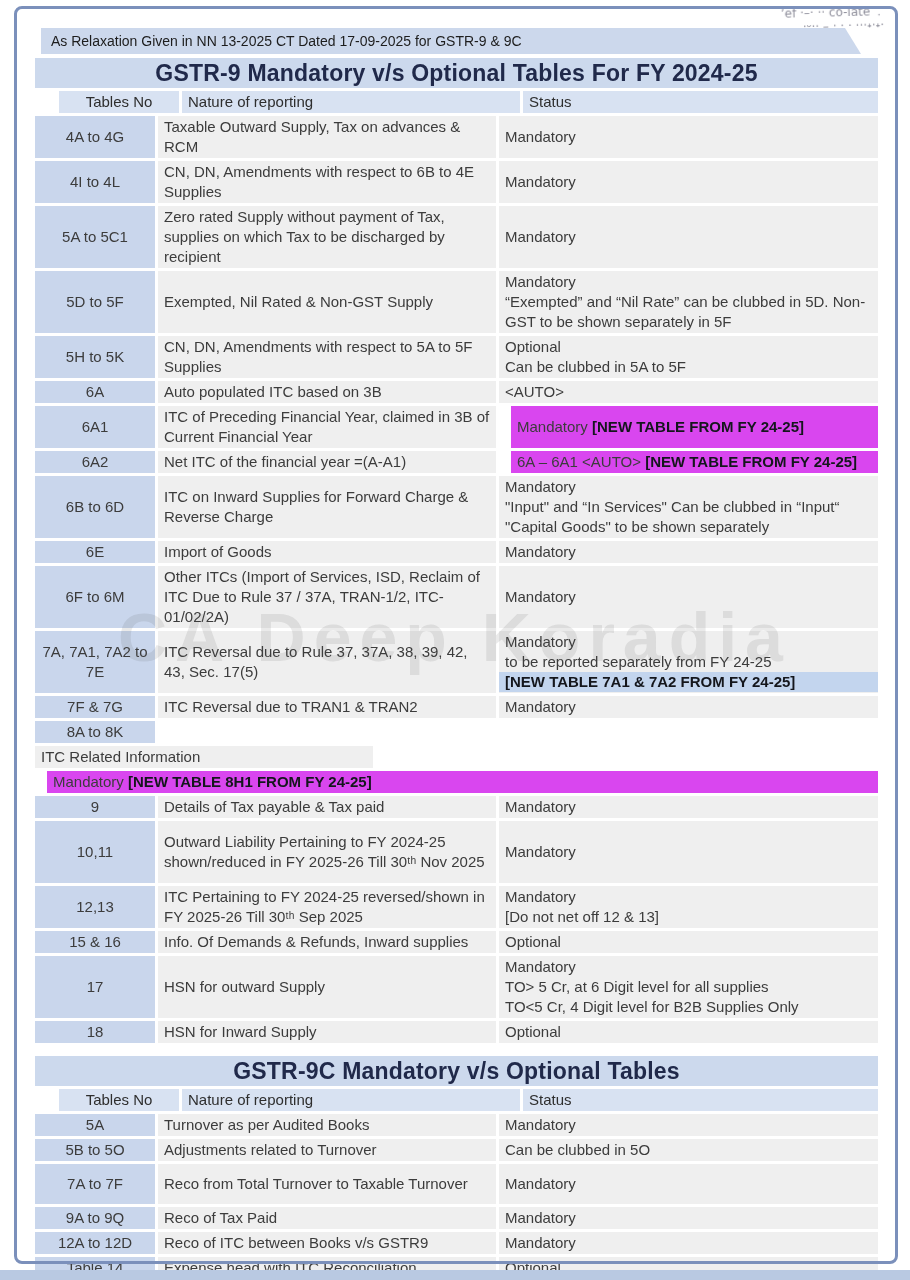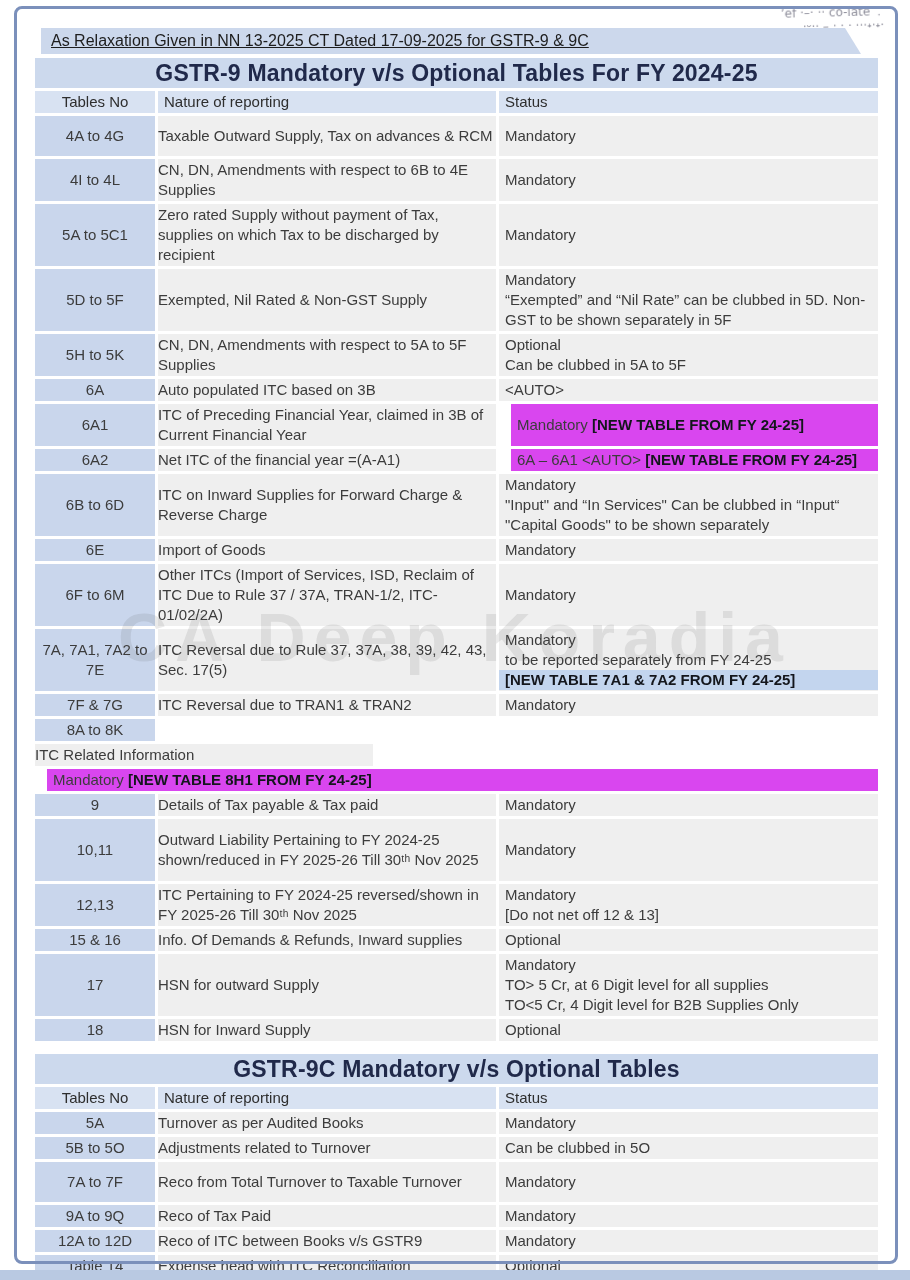--- a/index.html
+++ b/index.html
@@ -27,45 +27,44 @@
     position:absolute;top:8px;right:26px;width:300px;
     text-align:right;font-size:12px;line-height:14px;
     color:rgba(45,45,70,0.55);transform:rotate(-1.5deg);
     font-family:"DejaVu Sans",sans-serif;
     filter:blur(0.3px);
   }
   .content{position:relative;margin-left:35px;width:843px;}
   .banner{
     margin-top:28px;margin-left:6px;width:820px;height:26px;
     background:#ccd8ec;color:#1d1d1d;
-    font-size:16px;display:flex;align-items:center;
+    font-size:14px;display:flex;align-items:center;
     padding-left:10px;box-sizing:border-box;
     clip-path:polygon(0 0,calc(100% - 16px) 0,100% 100%,0 100%);
-    text-decoration:underline;
   }
   .sec-title{
     margin-top:4px;width:843px;height:30px;
     background:#ccd9ed;color:#20294a;
     font-size:23px;font-weight:700;
     display:flex;align-items:center;justify-content:center;
     letter-spacing:0.2px;
     text-align:center;
   }
   .thead,.trow{display:flex;gap:3px;background:#ffffff;}
-  .thead{margin-top:3px;}
+  .thead{margin-top:3px;margin-left:24px;}
   .tbody{display:flex;flex-direction:column;gap:3px;margin-top:3px;}
   .th,.td{box-sizing:border-box;font-size:15px;line-height:20px;}
   .th{background:#d8e2f2;color:#2e2e2e;padding:1px 6px;min-height:19px;
       display:flex;align-items:center;}
   .c1{width:120px;flex:none;justify-content:center;text-align:center;}
   .c2{width:338px;flex:none;}
   .c3{flex:1;}
   .td{background:#efefef;display:flex;flex-direction:column;justify-content:center;}
   .td.c1{background:#c9d6ec;align-items:center;padding:1px 4px;}
-  .td.c2{padding:1px 0;}
+  .td.c2{padding:1px 6px;}
   .td.c3{padding:1px 0;}
   .status-line{padding:0 6px;}
   .hl-cell{background:#d946ef;margin-left:12px;}
   .hl-line{background:#c3d5ee;}
   .tag{font-weight:700;color:#14161c;}
   
   .cx1{width:115px;flex:none;}
   .cx2{width:342px;flex:none;}
   .cx3{flex:1;}
   .sec3 .th,.sec3 .td{justify-content:center;text-align:center;align-items:center;}
@@ -281,21 +280,21 @@
             </div>
     <div class="td c3">
               <div class="status-line"><span>Mandatory</span></div>
             </div>
   </div>
           <div class="trow" style="min-height: 40px;">
     <div class="td c1">
               <span>12,13</span>
             </div>
     <div class="td c2">
-              <span>ITC Pertaining to FY 2024-25 reversed/shown in FY 2025-26 Till 30ᵗʰ Nov 2025</span>
+              <span>ITC Pertaining to FY 2024-25 reversed/shown in FY 2025-26 Till 30ᵗʰ Sep 2025</span>
             </div>
     <div class="td c3">
               <div class="status-line"><span>Mandatory</span></div>
               <div class="status-line"><span>[Do not net off 12 &amp; 13]</span></div>
             </div>
   </div>
           <div class="trow" style="min-height: 18px; align-items: flex-end;">
     <div class="td c1">
               <span>15 &amp; 16</span>
             </div>

